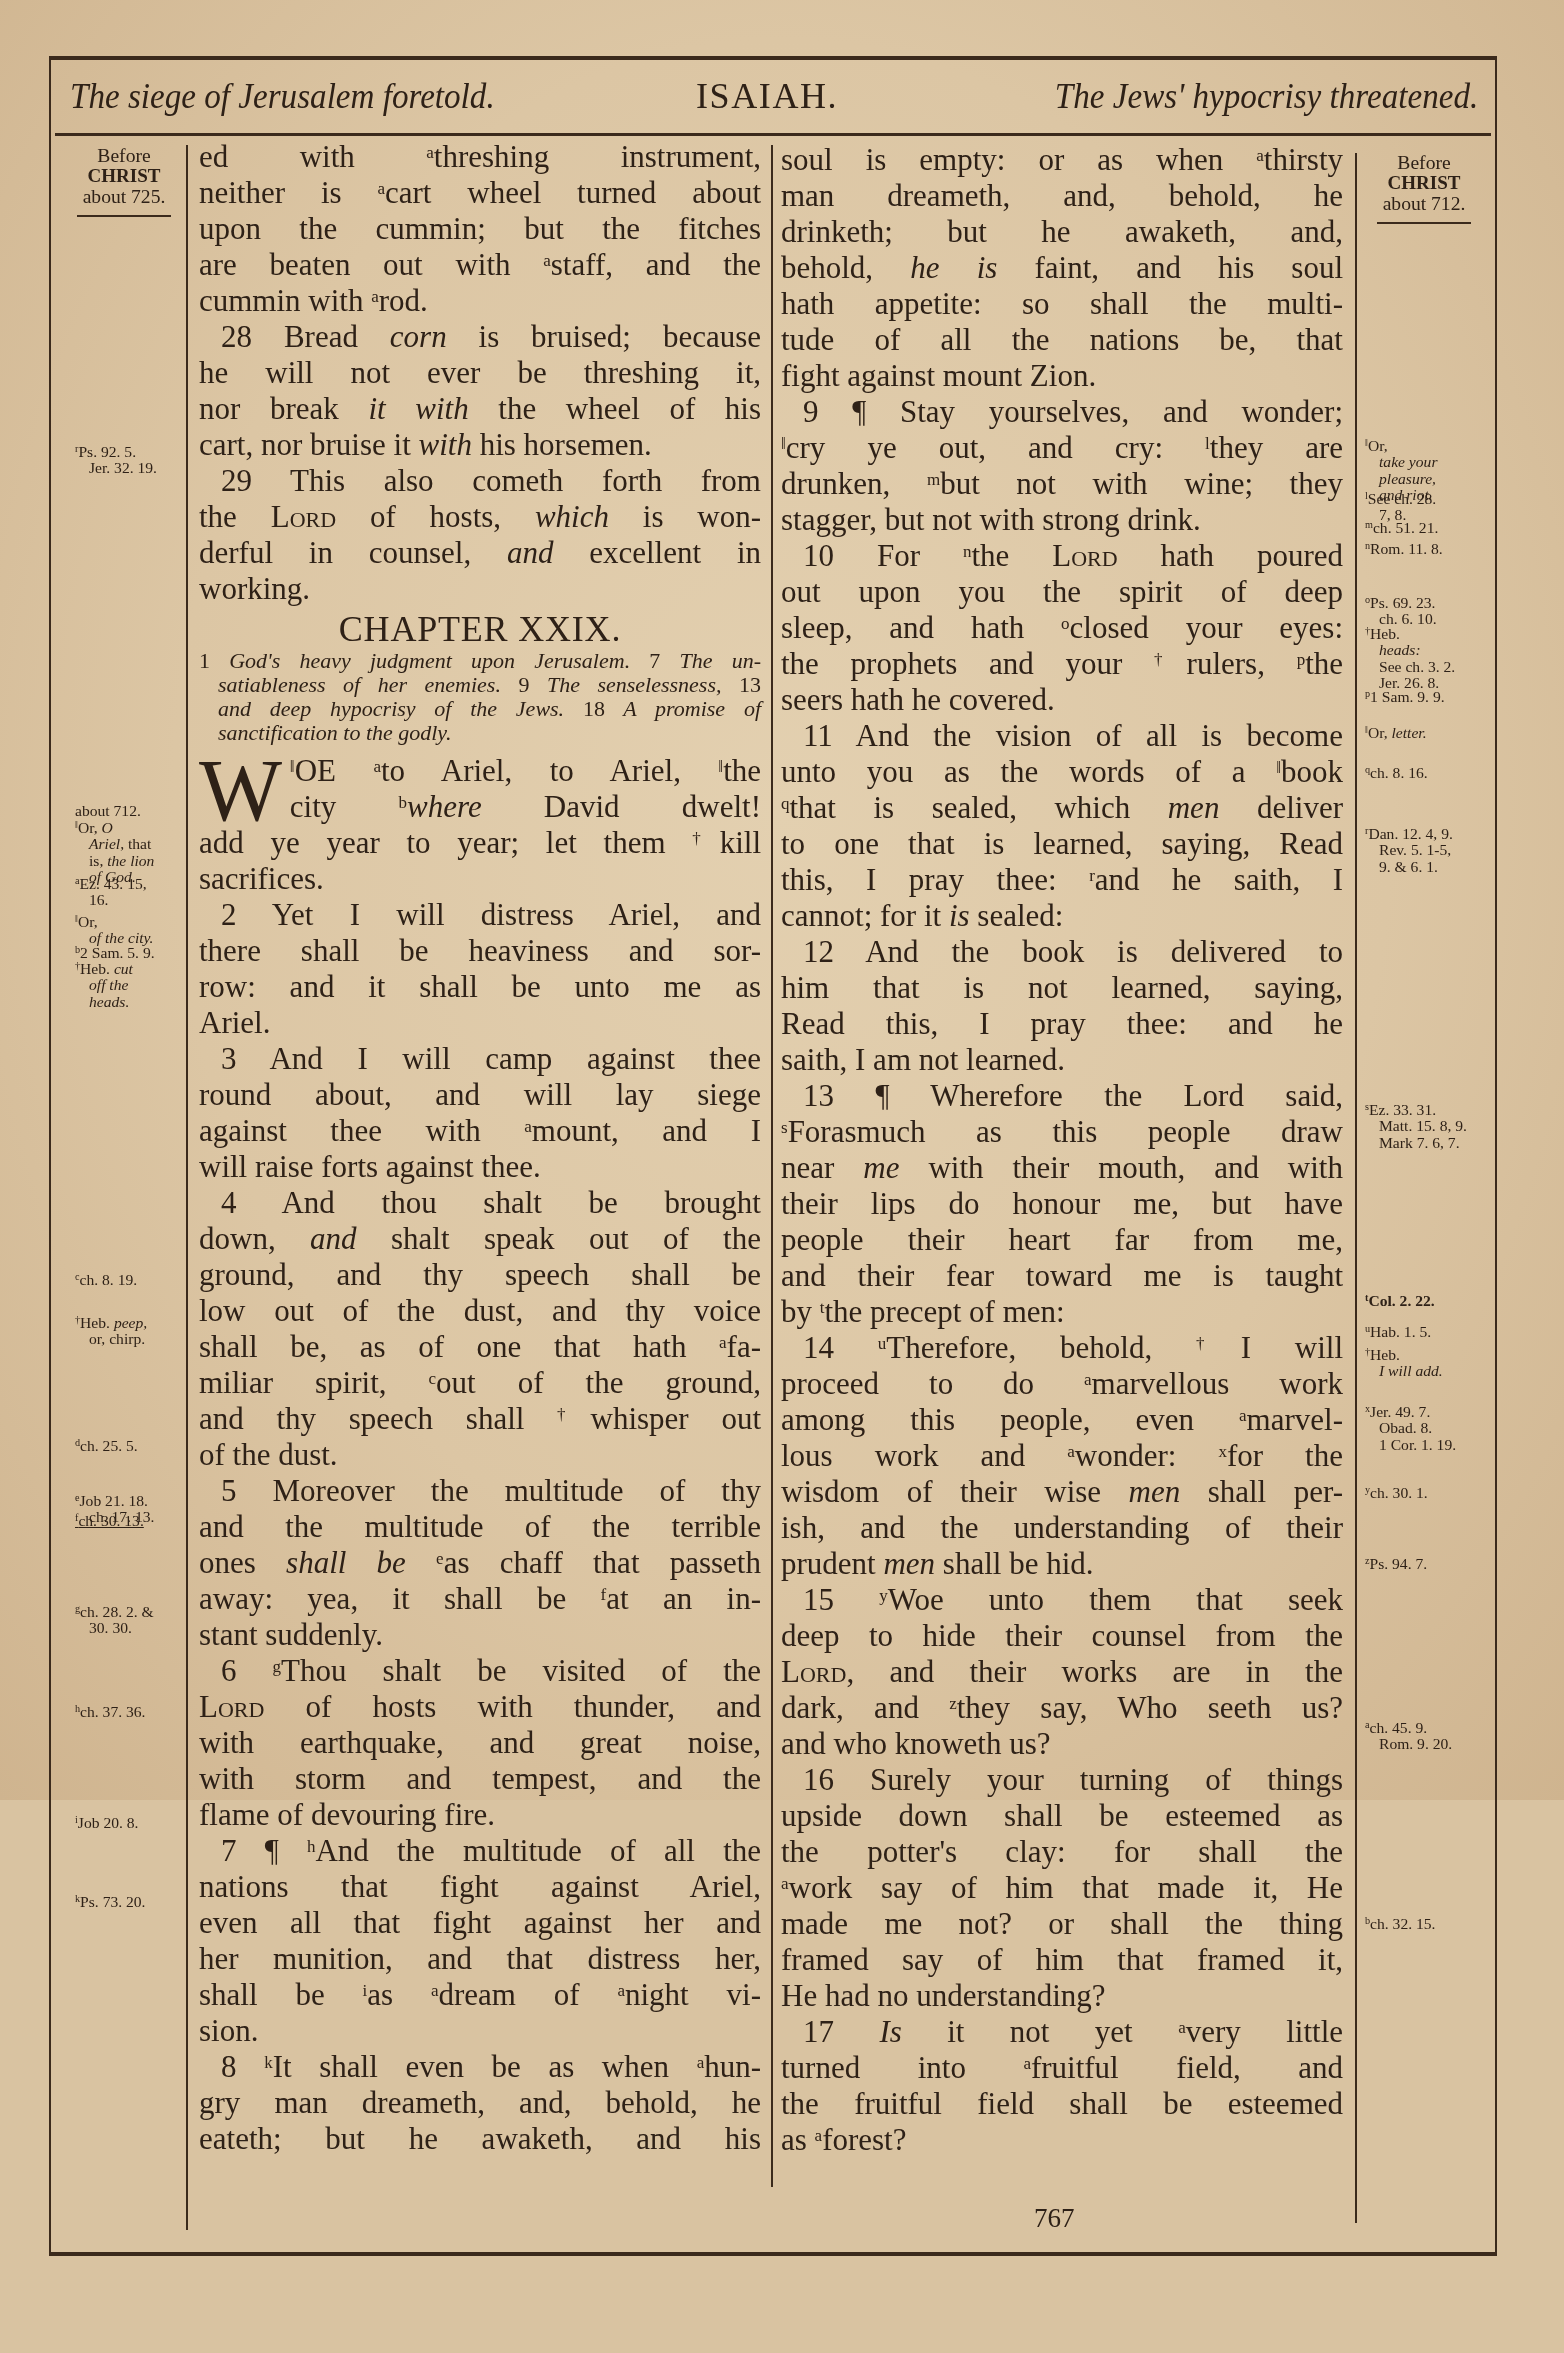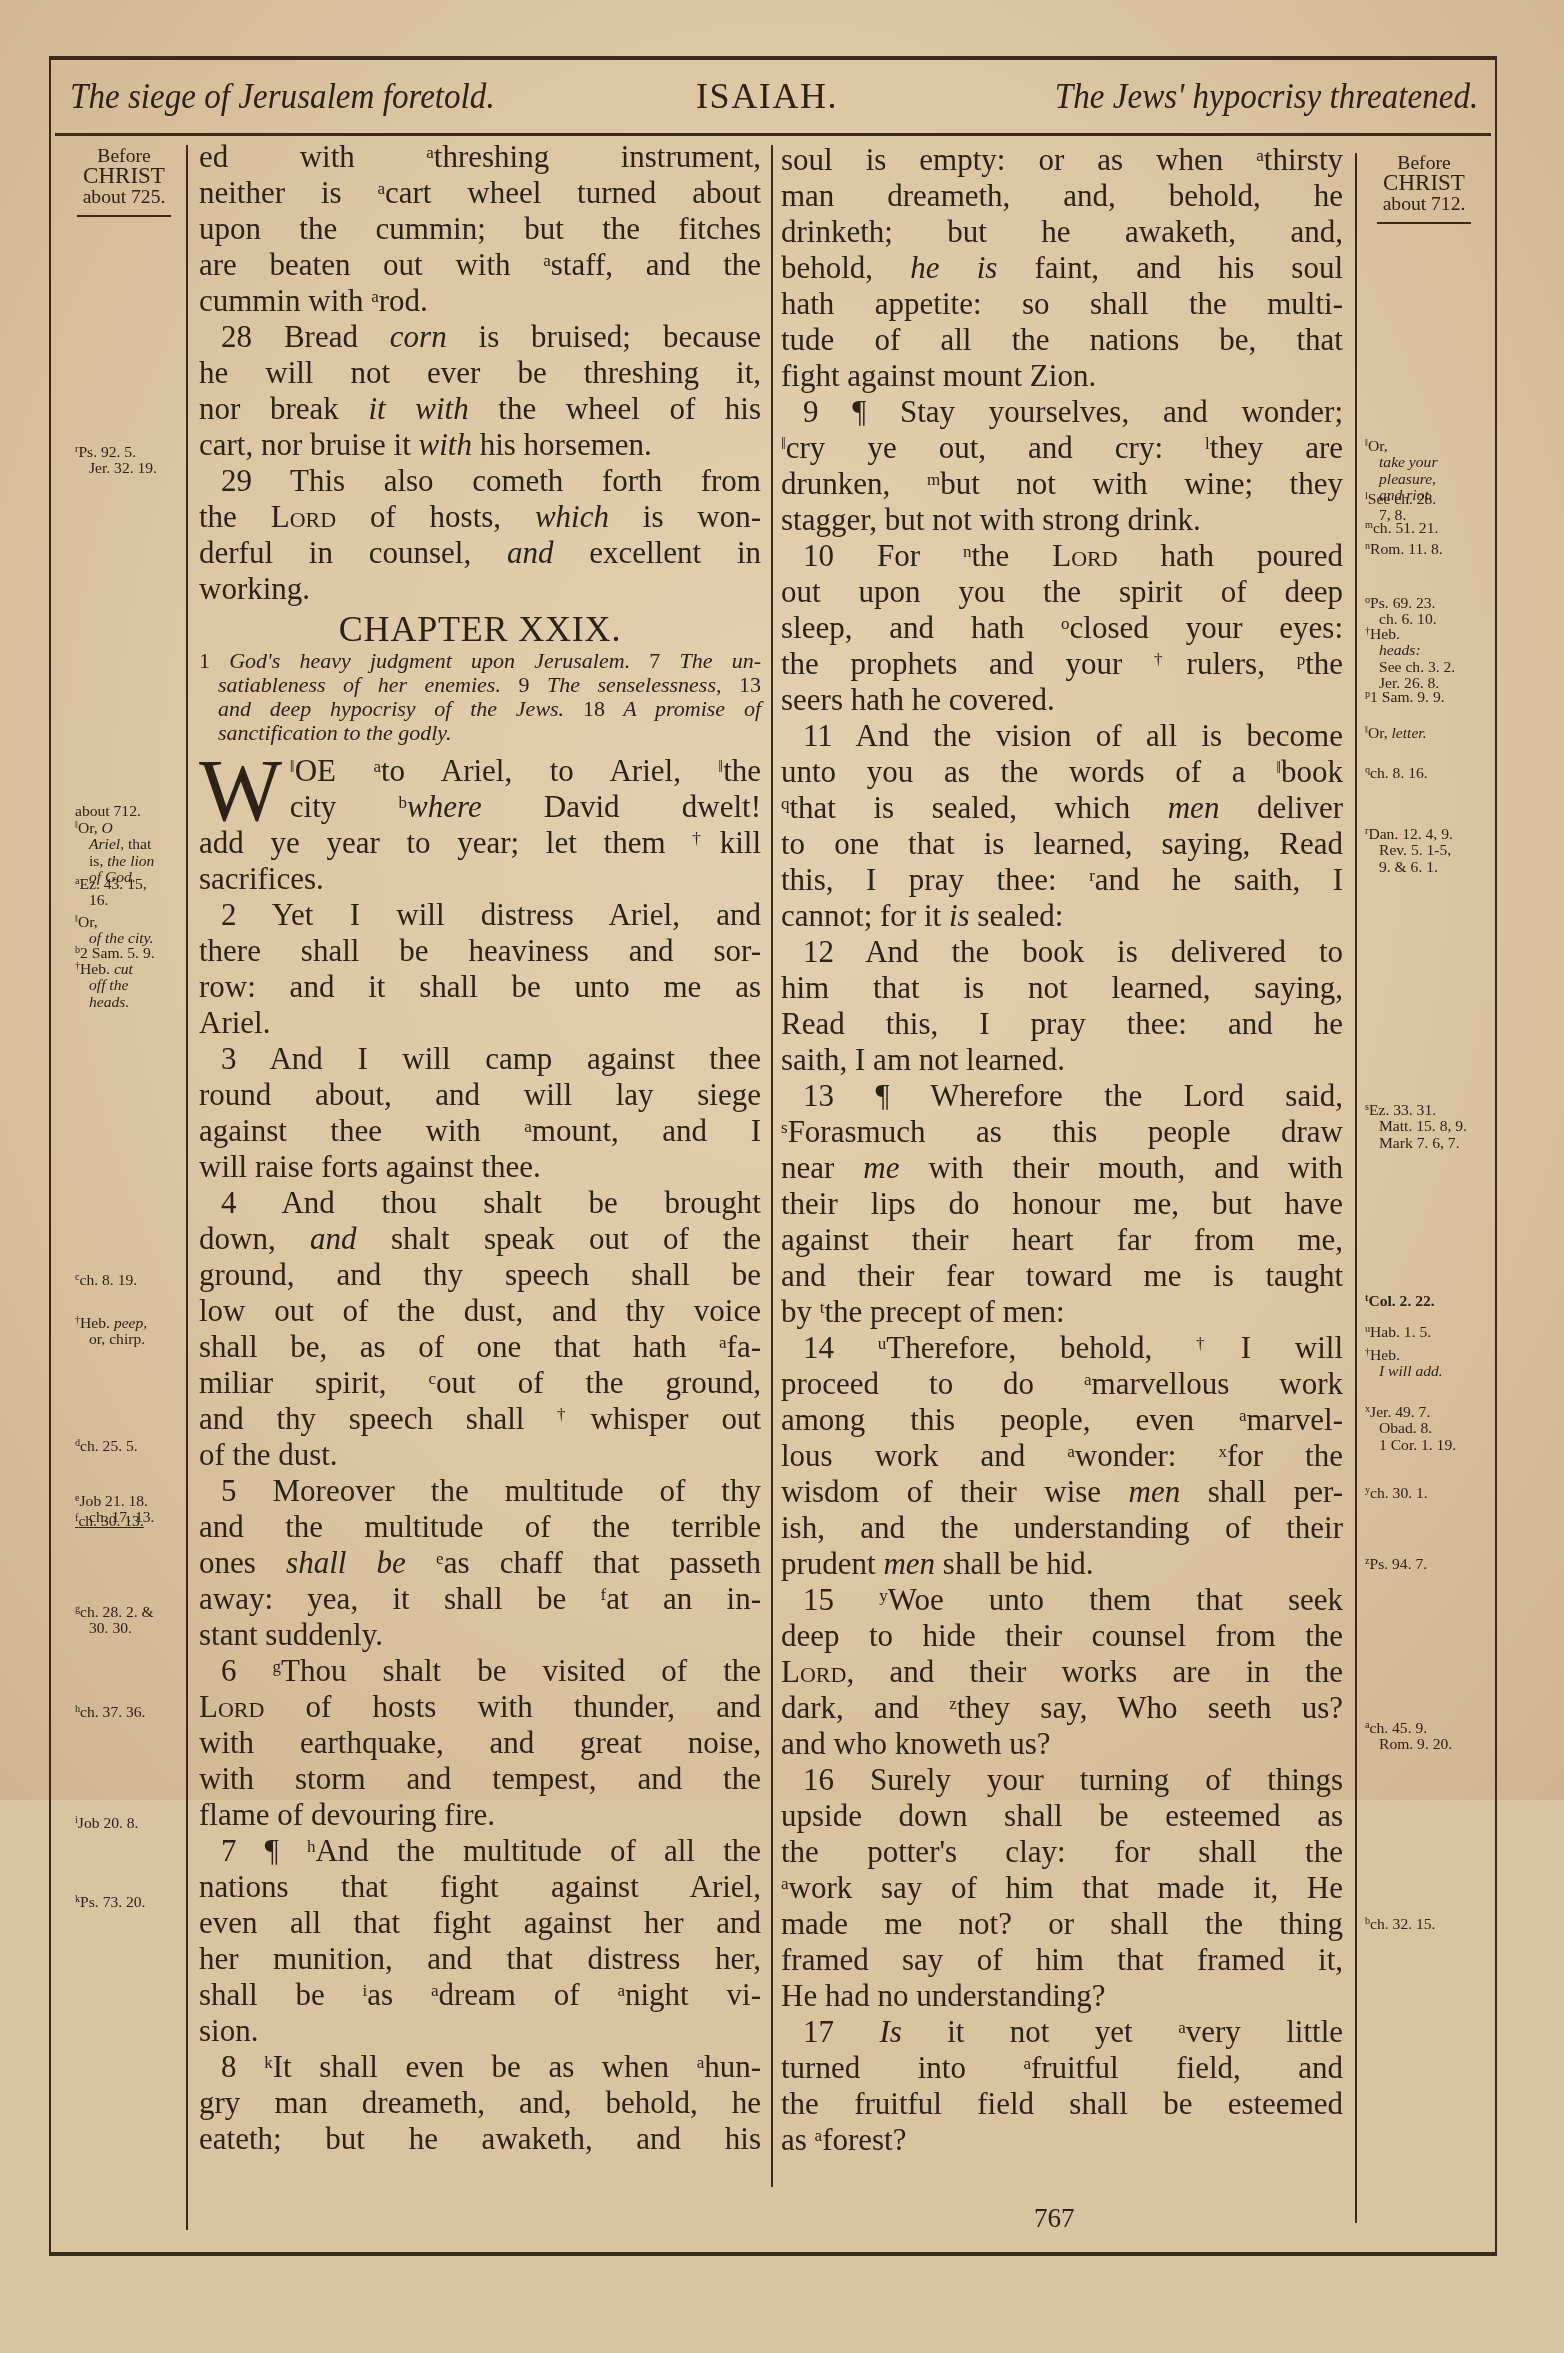--- a/index.html
+++ b/index.html
@@ -26,21 +26,21 @@
   .summary{font-size:22px;line-height:24px;font-style:italic;text-align:justify;padding-left:0;}
   .summary .ln{display:block;white-space:nowrap;text-align-last:justify;}
   .summary .ln.in{padding-left:19px;}
   .summary .ln.last{text-align-last:left;}
   .summary b{font-weight:normal;font-style:normal;}
   .dropcap{float:left;font-size:88px;line-height:70px;margin:3.1px 7.8px -4.7px 0;font-family:"Liberation Serif",serif;}
   .marg{position:absolute;font-size:16.4px;line-height:18px;text-align:center;color:#2e2117;}
   .mnote{position:absolute;font-size:15.6px;line-height:16.4px;white-space:nowrap;}
   .mnote .ind2{padding-left:14px;}
   .bc{font-size:19.6px;line-height:20.3px;text-align:center;}
-  .bc .big{font-size:23px;}
+  .bc .big{font-size:19px;font-weight:bold;}
   .bcline{width:94px;height:2.3px;background:#3b2a1c;margin:7.8px auto 0;}
   .pnum{position:absolute;left:1034px;top:2203px;font-size:27px;}
 </style>
 </head>
 <body>
 
 <div class="page">
   <div class="frame"></div>
 
   <div class="hdr">
@@ -297,21 +297,21 @@
         <span class="line">this, I pray thee: <sup>r</sup>and he saith, I</span>
         <span class="line last">cannot; for it <i>is</i> sealed:</span>
         <span class="line ind">12 And the book is delivered to</span>
         <span class="line">him that is not learned, saying,</span>
         <span class="line">Read this, I pray thee: and he</span>
         <span class="line last">saith, I am not learned.</span>
         <span class="line ind">13 ¶ Wherefore the Lord said,</span>
         <span class="line"><sup>s</sup>Forasmuch as this people draw</span>
         <span class="line">near <i>me</i> with their mouth, and with</span>
         <span class="line">their lips do honour me, but have</span>
-        <span class="line">against their heart far from me,</span>
+        <span class="line">people their heart far from me,</span>
         <span class="line">and their fear toward me is taught</span>
         <span class="line last">by <sup>t</sup>the precept of men:</span>
         <span class="line ind">14 <sup>u</sup>Therefore, behold, <sup>†</sup>I will</span>
         <span class="line">proceed to do <sup>a</sup>marvellous work</span>
         <span class="line">among this people, even <sup>a</sup>marvel-</span>
         <span class="line">lous work and <sup>a</sup>wonder: <sup>x</sup>for the</span>
         <span class="line">wisdom of their wise <i>men</i> shall per-</span>
         <span class="line">ish, and the understanding of their</span>
         <span class="line last">prudent <i>men</i> shall be hid.</span>
         <span class="line ind">15 <sup>y</sup>Woe unto them that seek</span>

